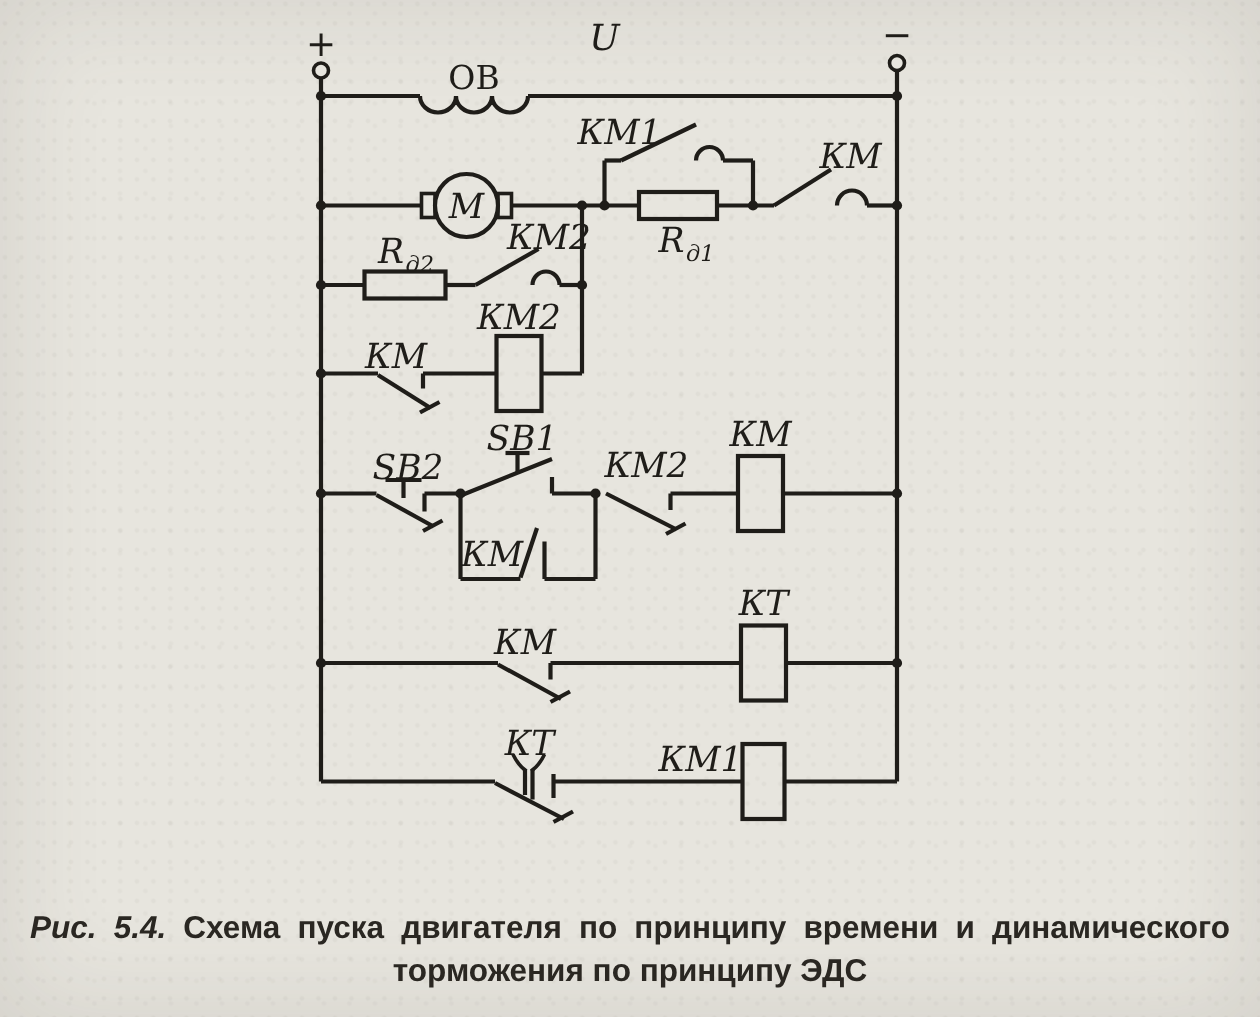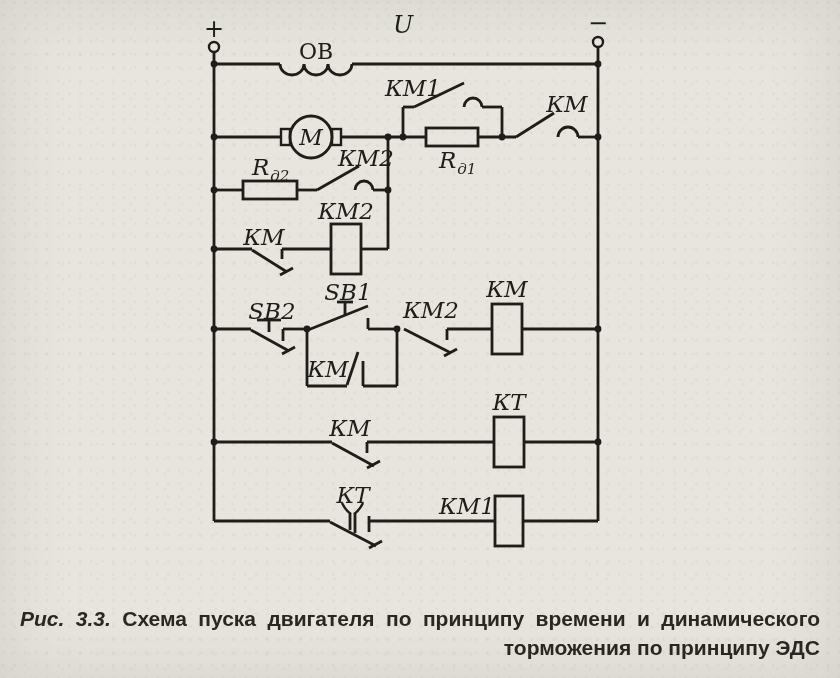--- a/index.html
+++ b/index.html
@@ -13,21 +13,21 @@
     background-size:11px 13px,17px 15px;
     box-shadow:inset 0 0 70px rgba(90,85,75,.14);
   }
   svg{position:absolute;top:0;left:0;display:block;}
   .caption{
     position:absolute;left:20px;right:20px;top:604px;
     font-weight:bold;font-size:21px;line-height:29px;color:#2a2722;
   }
   .cap-line1{text-align:justify;text-align-last:justify;}
   .cap-prefix{font-style:italic;}
-  .cap-line2{text-align:right;}
+  .cap-line2{text-align:center;}
 </style>
 </head>
 <body>
 
 <div class="page">
   <svg id="schematic" width="840" height="600" viewBox="0 0 840 600">
       <line x1="214" y1="52" x2="214" y2="521" stroke="#1f1d19" stroke-width="2.8"></line>
       <line x1="598" y1="47" x2="598" y2="521" stroke="#1f1d19" stroke-width="2.8"></line>
       <line x1="214" y1="64" x2="280" y2="64" stroke="#1f1d19" stroke-width="2.8"></line>
       <line x1="352" y1="64" x2="598" y2="64" stroke="#1f1d19" stroke-width="2.8"></line>
@@ -138,16 +138,16 @@
       <circle cx="598" cy="137" r="3.4" fill="#1f1d19"></circle>
       <circle cx="598" cy="329" r="3.4" fill="#1f1d19"></circle>
       <circle cx="598" cy="442" r="3.4" fill="#1f1d19"></circle>
       <circle cx="214" cy="47" r="5" stroke="#1f1d19" stroke-width="2.4" fill="#e7e5de"></circle>
       <text x="214" y="37" fill="#1f1d19" text-anchor="middle" font-size="24" font-family="&quot;DejaVu Sans&quot;, sans-serif" font-style="normal">+</text>
       <circle cx="598" cy="42" r="5" stroke="#1f1d19" stroke-width="2.4" fill="#e7e5de"></circle>
       <text x="598" y="31" fill="#1f1d19" text-anchor="middle" font-size="24" font-family="&quot;DejaVu Sans&quot;, sans-serif" font-style="normal">−</text>
       <text x="403" y="33" fill="#1f1d19" text-anchor="middle" font-size="24" font-family="&quot;DejaVu Serif&quot;, serif" font-style="italic">U</text>
     </svg>
   <div class="caption">
-    <div class="cap-line1"><span class="cap-prefix">Рис. 3.3.</span> <span>Схема пуска двигателя по принципу времени и динамического</span></div>
+    <div class="cap-line1"><span class="cap-prefix">Рис. 5.4.</span> <span>Схема пуска двигателя по принципу времени и динамического</span></div>
     <div class="cap-line2">торможения по принципу ЭДС</div>
   </div>
 </div>
 
 </body></html>

